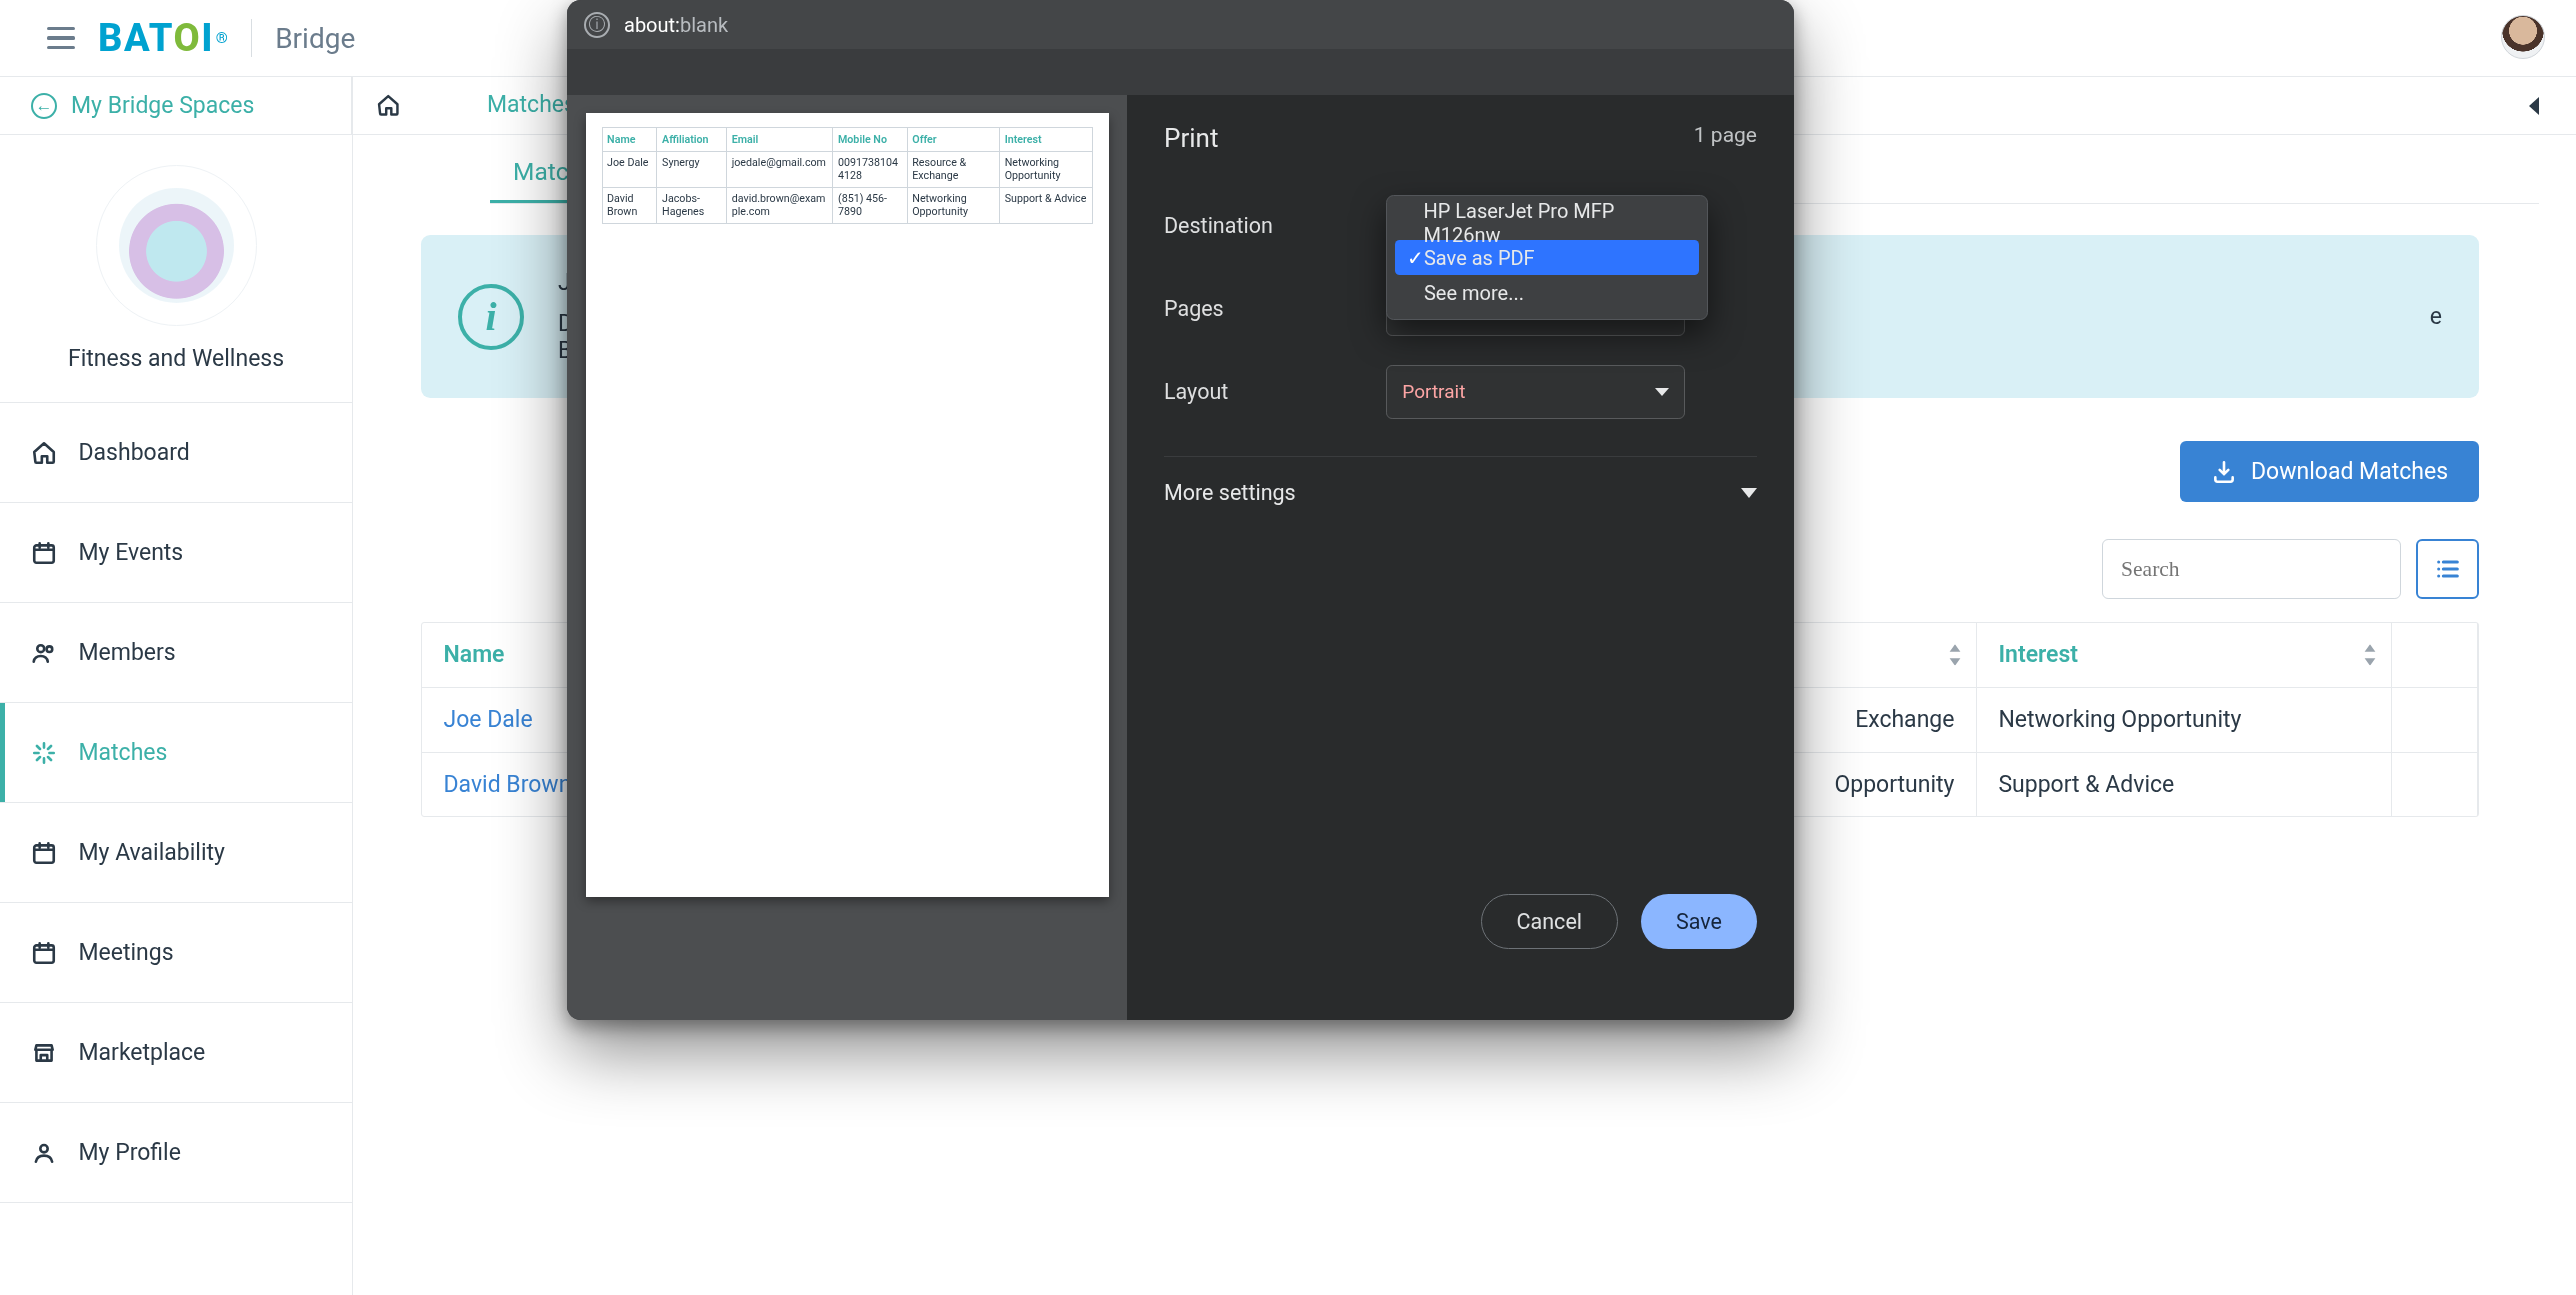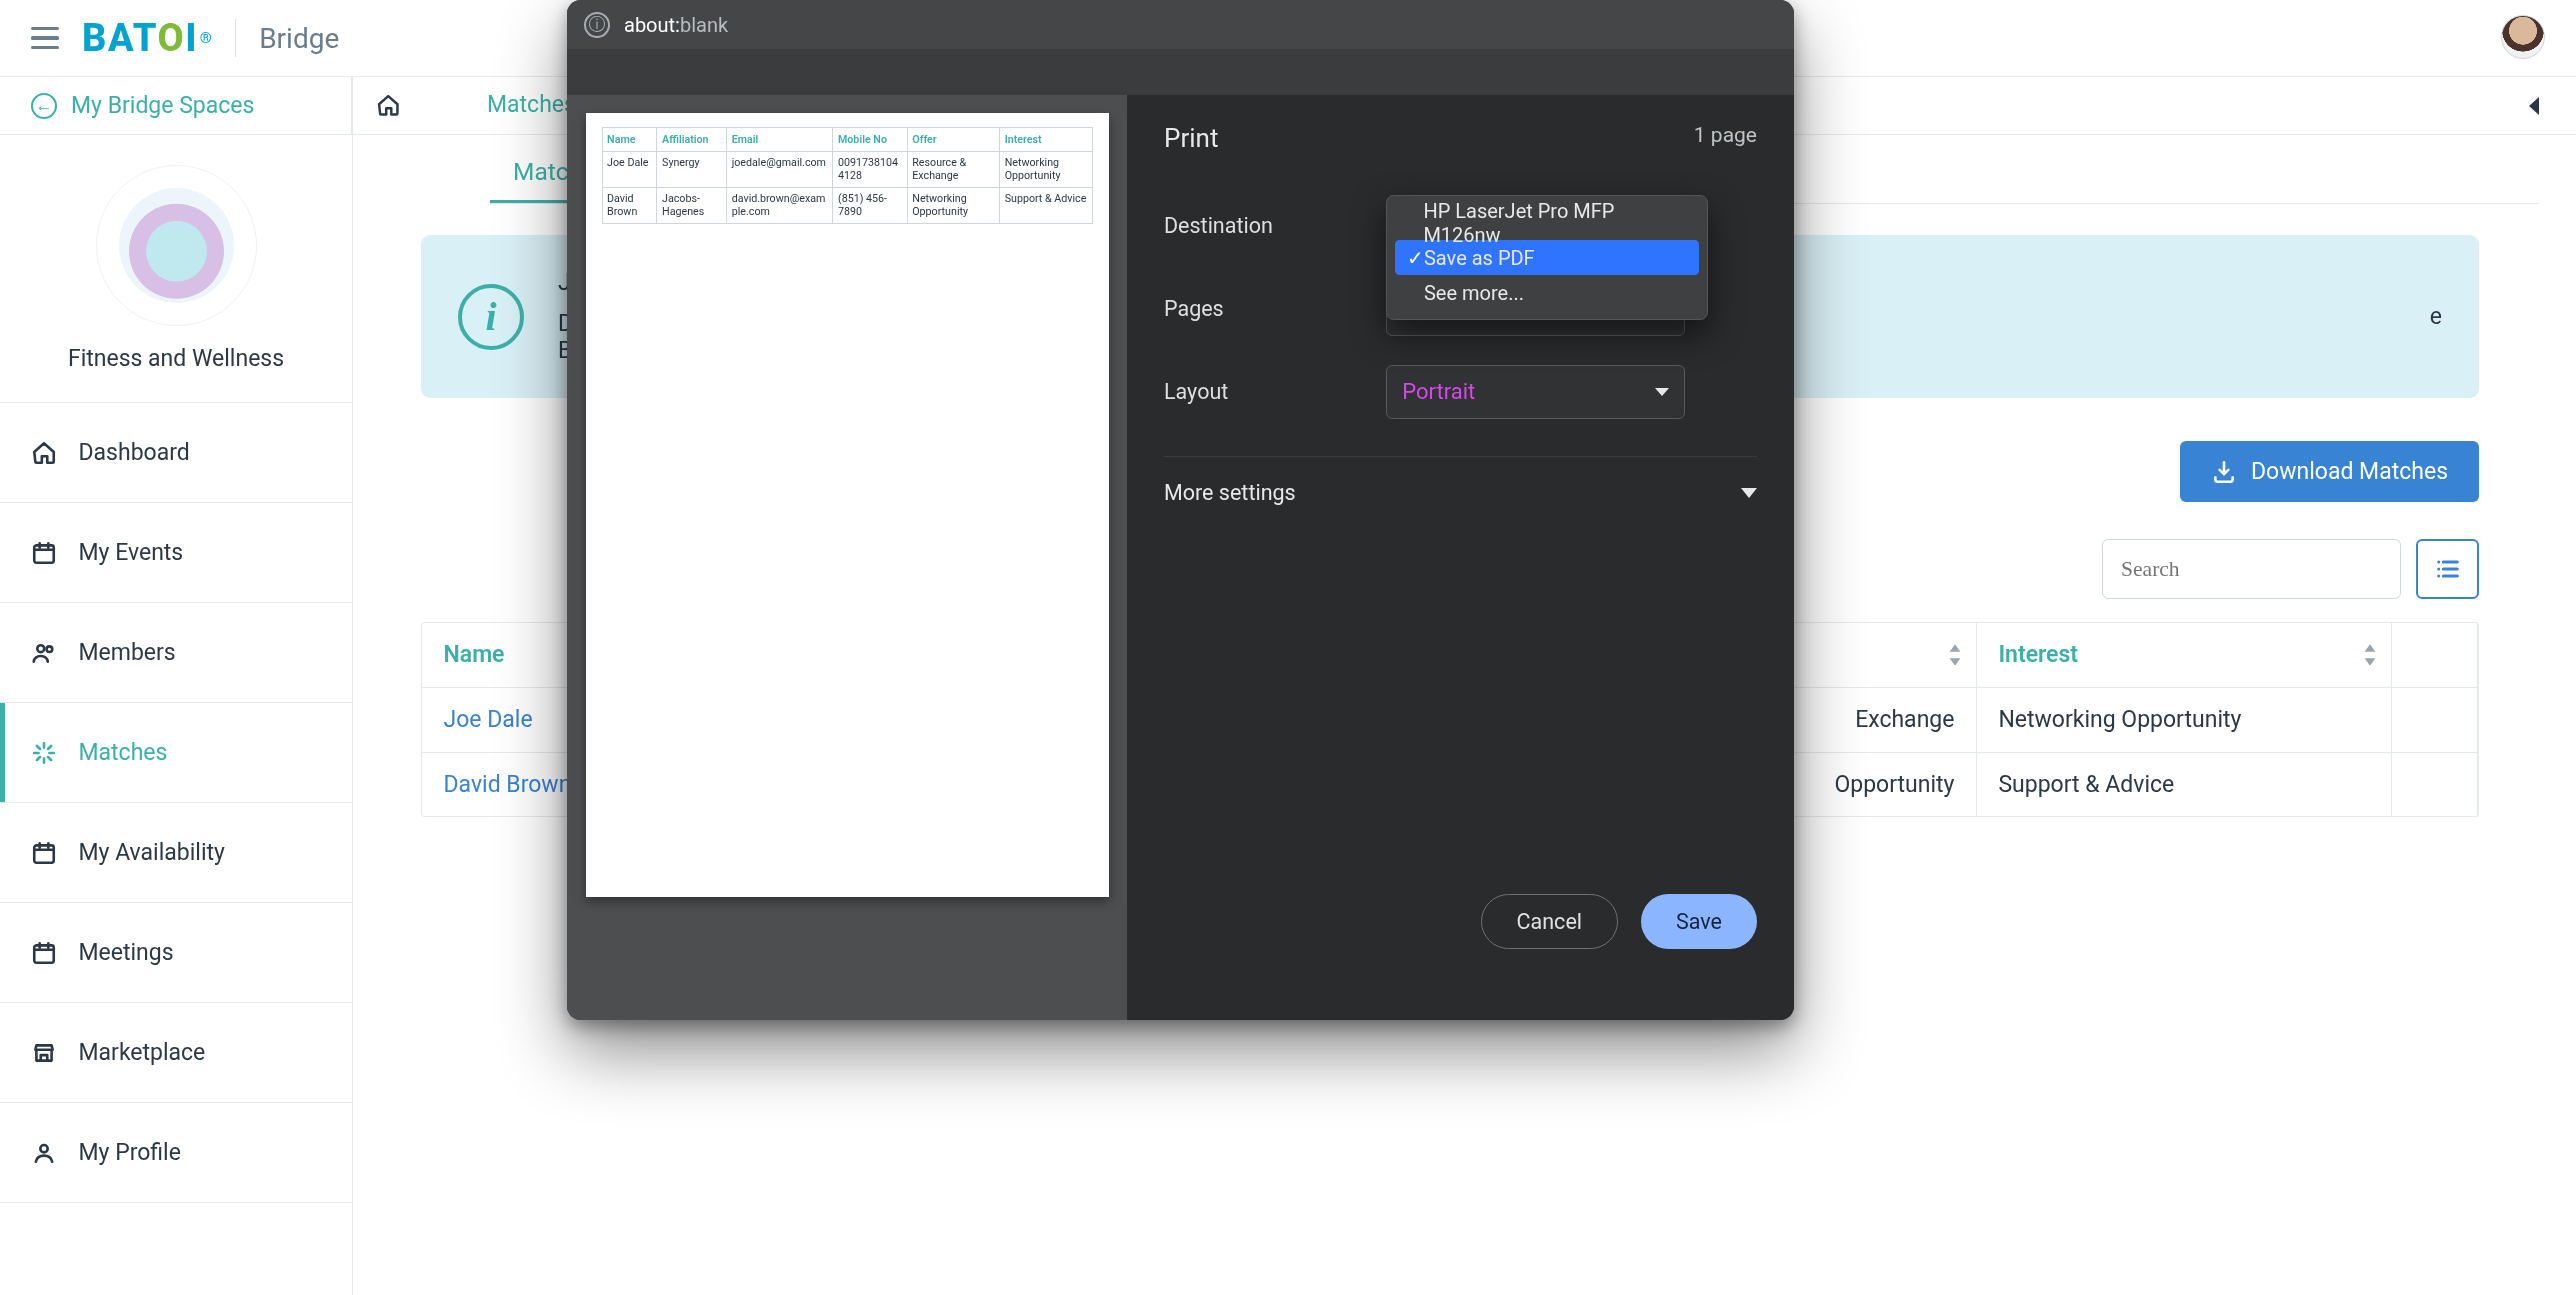--- a/index.html
+++ b/index.html
@@ -1,19 +1,19 @@
 <!DOCTYPE html>
 <html style="font-size:12.3px"><head>
 <meta charset="utf-8">
 <style>
   * { box-sizing: border-box; margin: 0; padding: 0; }
   html, body { width: 2576px; height: 1296px; font-family: -apple-system, "Segoe UI", Roboto, Arial, sans-serif; background: #ffffff; color: #2b3946; overflow: hidden; }
 
   
-  .topbar { position: absolute; left: 0; top: 0; width: 100%; height: 77px; border-bottom: 1.5px solid #e6e9ec; display: flex; align-items: center; padding: 0 31px; }
+  .topbar { position: absolute; left: 0; top: 0; width: 100%; height: 77px; border-bottom: 1.5px solid #e6e9ec; display: flex; align-items: center; padding: 0 47px; }
   .menu-icon { width: 28px; height: 21.5px; display: flex; flex-direction: column; justify-content: space-between; cursor: pointer; }
   .menu-icon span { display: block; height: 3.1px; background: #6b7c8c; border-radius: 1.5px; }
   .logo { margin-left: 23px; display: flex; align-items: center; user-select: none; }
   .logo .word { font-size: 38px; font-weight: 800; letter-spacing: 1.5px; }
   .logo .b1 { color: #00a2d0; }
   .logo .b2 { color: #7fba3b; }
   .logo .reg { font-size: 15.3px; color: #00a2d0; margin-left: 1.5px; }
   .vline { width: 1.5px; height: 38px; background: #d9dee2; margin: 0 23px; }
   .app-name { font-size: 28px; color: #6b7c8c; }
   .avatar { position: absolute; right: 31px; top: 15.3px; width: 44px; height: 44px; border-radius: 50%; background: radial-gradient(circle at 50% 35%, #d9b89c 0 40%, #4a332a 41% 60%, #eff1f3 61% 100%); border: 1.5px solid #d0d5da; cursor: pointer; }
@@ -89,21 +89,21 @@
   .sheet { width: 523px; height: 784px; background: #fff; box-shadow: 0 4.6px 10.7px rgba(0,0,0,.4); }
   .mini-table { width: 491px; margin: 14px auto 0 auto; border: 0.8px solid #cfd6dc; font-size: 10.7px; color: #2b3946; border-collapse: collapse; }
   .mini-table th, .mini-table td { border: 0.8px solid #cfd6dc; padding: 4.6px 4.6px; text-align: left; vertical-align: top; word-break: break-word; }
   .mini-table th { color: #3cb0a8; font-weight: 600; }
 
   .settings-pane { flex: 1; background: #292b2c; color: #e7e8e9; display: flex; flex-direction: column; padding: 28px 37px 23px 37px; position: relative; }
   .print-head { display: flex; justify-content: space-between; font-size: 26px; margin-bottom: 31px; }
   .print-head .pc { color: #c0c3c5; font-size: 21px; }
   .srow { display: flex; align-items: center; min-height: 83px; }
   .srow .lab { width: 222px; font-size: 21.5px; color: #dedfe0; }
-  .select { flex: 1; max-width: 299px; height: 54px; background: #303233; border: 1.5px solid #585a5c; border-radius: 6.1px; display: flex; align-items: center; justify-content: space-between; padding: 0 15.3px; font-size: 22px; color: #d946ef; cursor: pointer; }
+  .select { flex: 1; max-width: 299px; height: 54px; background: #303233; border: 1.5px solid #585a5c; border-radius: 6.1px; display: flex; align-items: center; justify-content: space-between; padding: 0 15.3px; font-size: 19px; color: #fca5a5; cursor: pointer; }
   .select .care { width: 0; height: 0; border-left: 7px solid transparent; border-right: 7px solid transparent; border-top: 8.4px solid #e7e8e9; }
 
   .dest-pop { position: absolute; left: 259px; top: 100px; width: 322px; background: #3e4042; border: 0.8px solid #53565a; border-radius: 7.7px; box-shadow: 0 14px 32px rgba(0,0,0,.55); padding: 9.2px 7.7px; font-size: 20px; }
   .dest-item { height: 35px; display: flex; align-items: center; padding: 0 12.3px; border-radius: 4.6px; color: #e7e8e9; cursor: pointer; }
   .dest-item .chk { width: 17px; display: inline-block; color: #fff; }
   .dest-item.sel { background: #2e74ff; }
 
   .more-row { border-top: 1.5px solid #3a3c3e; margin-top: 23px; padding-top: 23px; display: flex; justify-content: space-between; align-items: center; font-size: 21.5px; cursor: pointer; }
   .more-row .dn { width: 0; height: 0; border-left: 8.4px solid transparent; border-right: 8.4px solid transparent; border-top: 10px solid #e7e8e9; }
 

